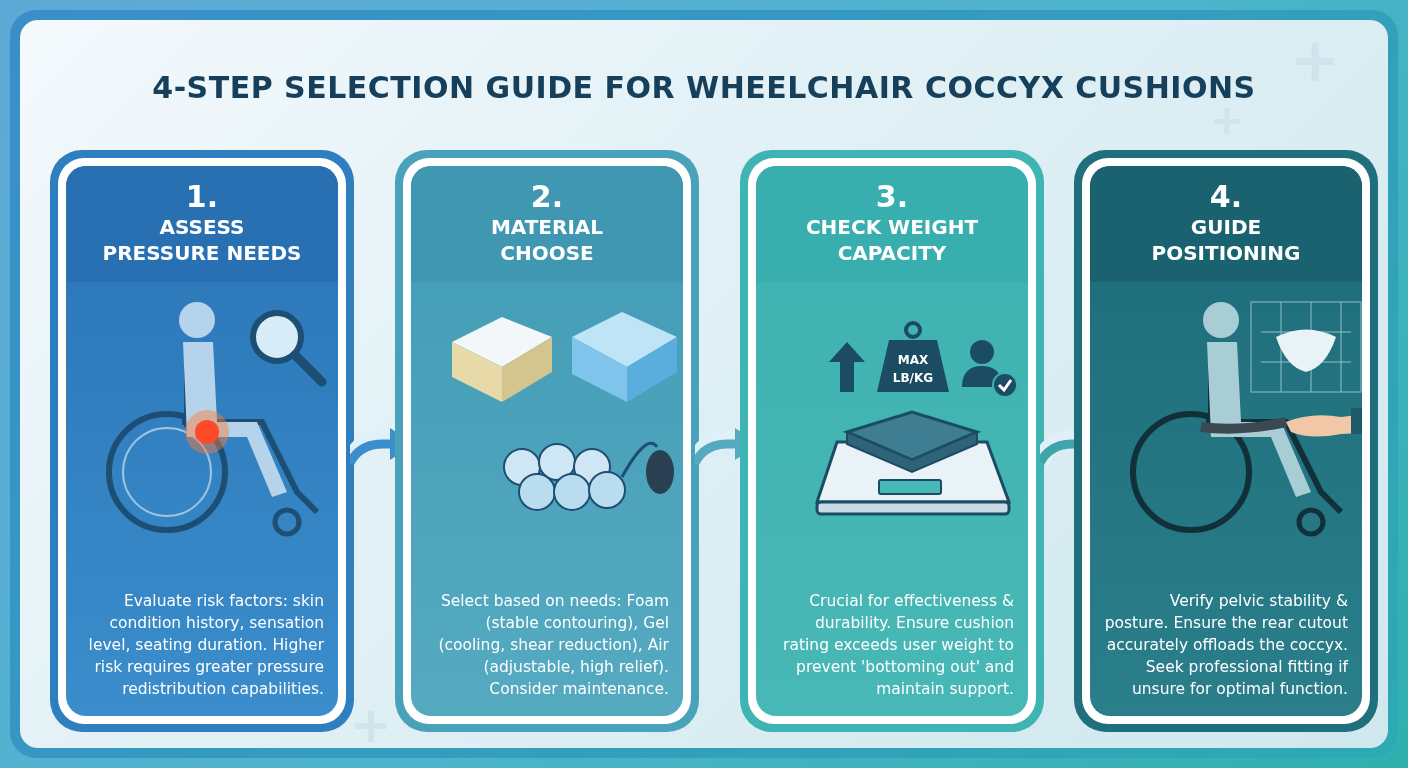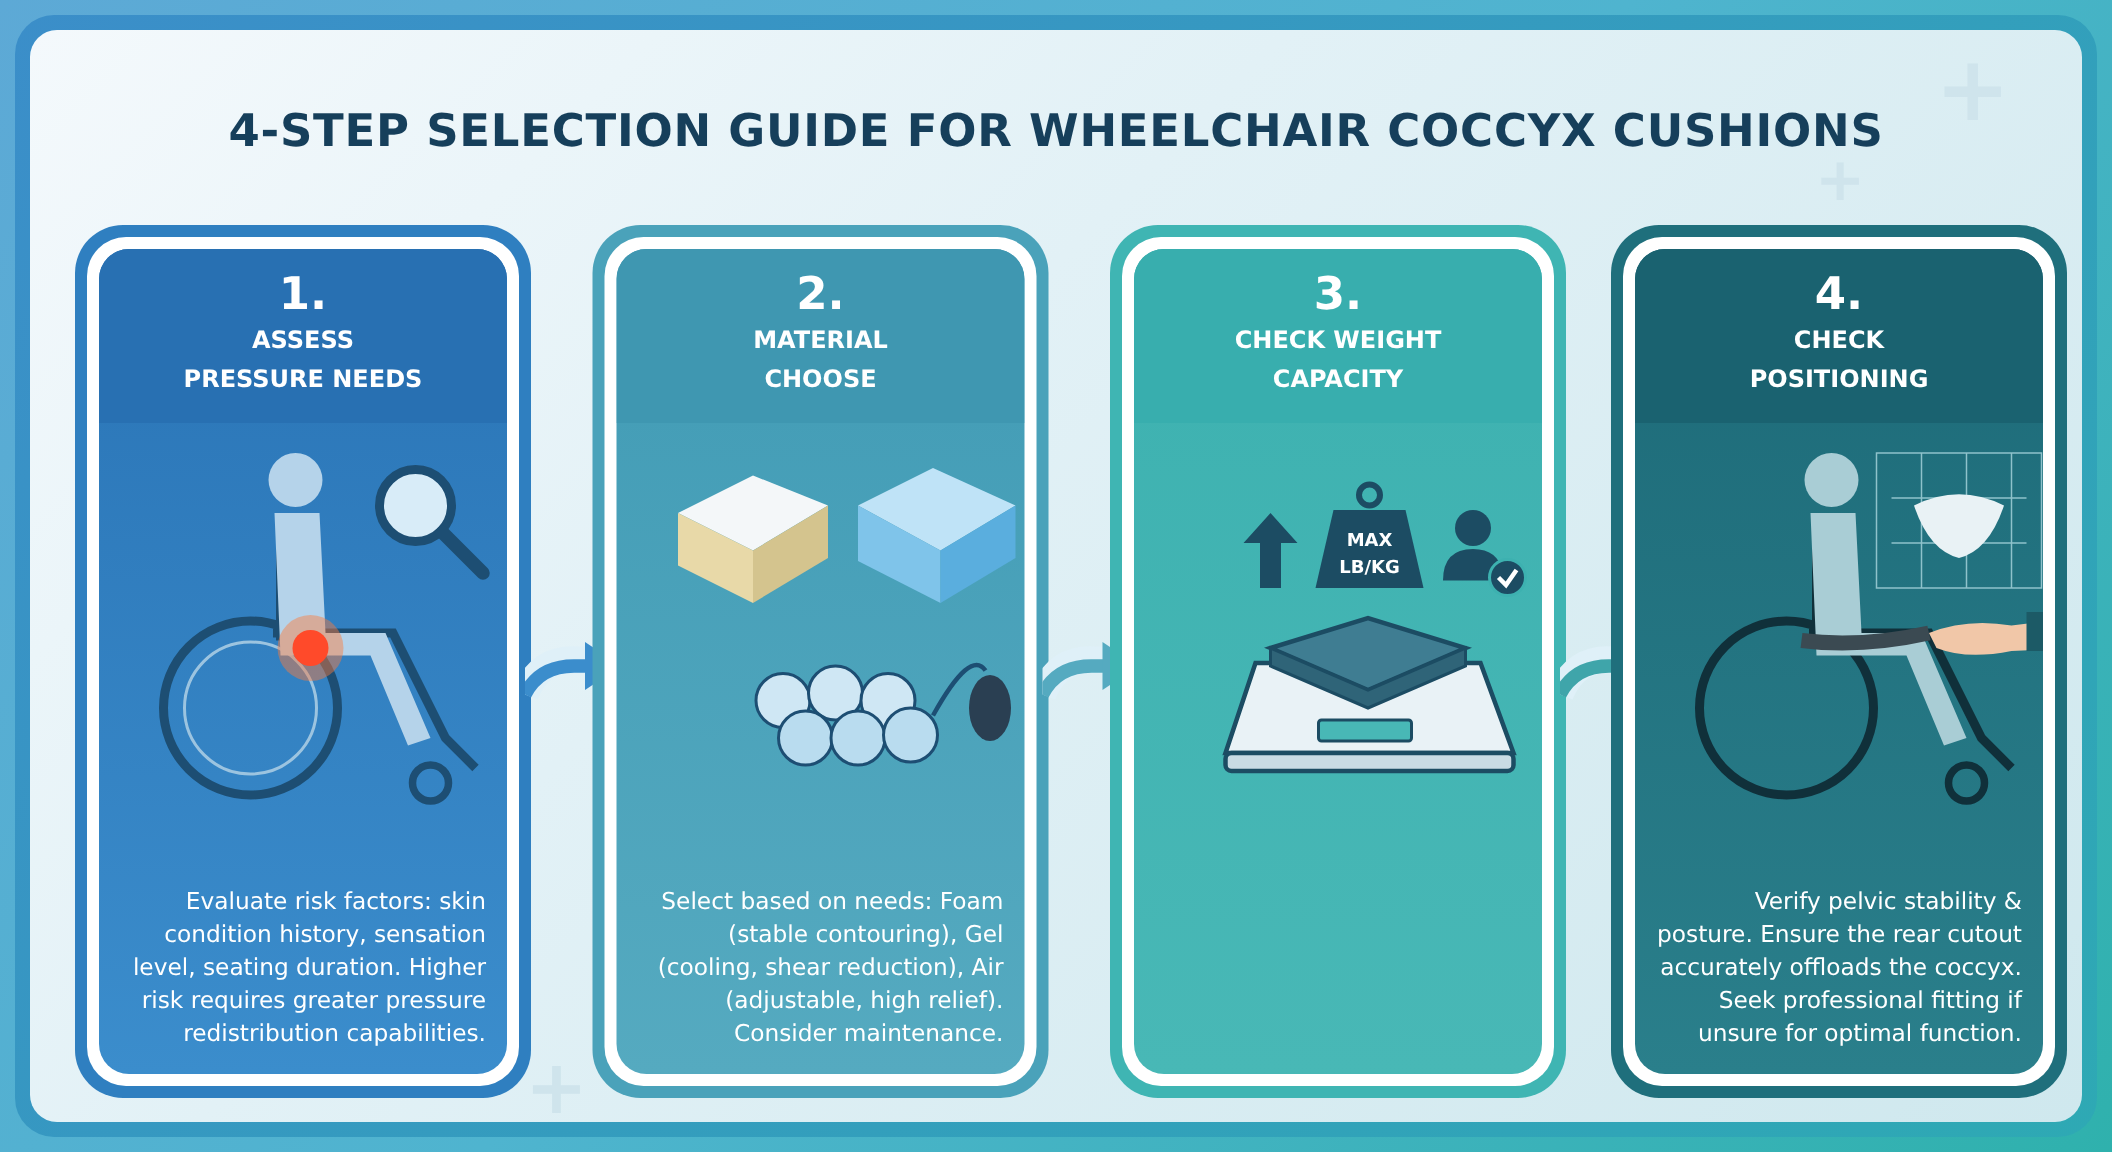--- a/index.html
+++ b/index.html
@@ -10,21 +10,21 @@
   .inner{position:absolute;left:10px;top:10px;width:1368px;height:728px;border-radius:18px;
     background:linear-gradient(135deg,#f4f9fc 0%,#e2f1f6 40%,#cfe8ee 100%);overflow:hidden;}
   .plus{position:absolute;color:#cfe4ec;font-weight:bold;font-size:60px;line-height:1;}
   .title{position:absolute;left:0;top:50px;width:1368px;text-align:center;
     font-family:"DejaVu Sans",sans-serif;font-weight:bold;font-size:30px;color:#163f5b;letter-spacing:0.5px;}
   .card{position:absolute;top:130px;width:304px;height:582px;border-radius:32px;}
   .card .white{position:absolute;left:8px;top:8px;right:8px;bottom:8px;border-radius:26px;background:#fff;}
   .card .fill{position:absolute;left:16px;top:16px;right:16px;bottom:16px;border-radius:20px;overflow:hidden;}
   .card .head{position:absolute;left:0;top:0;right:0;height:116px;text-align:center;color:#fff;}
   .card .num{font-weight:bold;font-size:30px;margin-top:14px;line-height:34px;}
-  .card .lbl{font-weight:bold;font-size:16px;line-height:26px;}
+  .card .lbl{font-weight:bold;font-size:20px;line-height:26px;}
   .card .art{position:absolute;left:0;right:0;top:116px;height:290px;padding-left:21px;}
   .card .desc{position:absolute;left:14px;right:14px;top:424px;text-align:right;color:#fff;font-size:15.5px;line-height:22px;}
   .arrow{position:absolute;top:398px;width:70px;height:60px;}
 </style>
 </head>
 <body>
 
 <div class="frame">
   <div class="inner">
     <div class="plus" style="left:1270px;top:10px;">+</div>
@@ -143,35 +143,36 @@
             </g>
             <g>
               <path d="M40 220 L60 160 L210 160 L232 220 Z" fill="#e9f2f6" stroke="#1c4c63" stroke-width="3"></path>
               <rect x="40" y="220" width="192" height="12" rx="4" fill="#c9dbe4" stroke="#1c4c63" stroke-width="3"></rect>
               <path d="M70 150 L135 130 L200 150 L135 178 Z" fill="#3f7d92" stroke="#1c4c63" stroke-width="3"></path>
               <path d="M70 150 L70 162 L135 190 L200 162 L200 150 L135 178 Z" fill="#2f6478" stroke="#1c4c63" stroke-width="2"></path>
               <rect x="102" y="198" width="62" height="14" rx="2" fill="#48b8b6" stroke="#1c4c63" stroke-width="2"></rect>
             </g>
           </svg>
         </div>
+        <div class="desc">Crucial for effectiveness &amp; durability. Ensure cushion rating exceeds user weight to prevent 'bottoming out' and maintain support.</div>
       </div>
     </div>
 
     <svg class="arrow" style="left:1020px;" viewBox="0 0 70 60">
       <path d="M0 45 Q10 20 35 22 L45 22" stroke="#dff0f8" stroke-width="18" fill="none"></path>
       <path d="M0 45 Q10 25 35 26 L48 26" stroke="#3fa5aa" stroke-width="9" fill="none"></path>
       <path d="M40 10 L64 26 L40 42 Z" fill="#3fa5aa"></path>
     </svg>
 
     <div class="card" style="left:1054px;background:#1f6f7c;">
       <div class="white"></div>
       <div class="fill" style="background:linear-gradient(180deg,#1d6a78 0%,#2a7f8b 100%);">
         <div class="head" style="background:#1a6270;">
           <div class="num">4.</div>
-          <div class="lbl">CHECK</div>
+          <div class="lbl">GUIDE</div>
           <div class="lbl">POSITIONING</div>
         </div>
         <div class="art">
           <svg width="272" height="290" viewBox="0 0 272 290">
             <g>
               <rect x="140" y="20" width="110" height="90" fill="none" stroke="#8fc2cb" stroke-width="1"></rect>
               <path d="M150 50 L240 50 M150 80 L240 80 M170 20 L170 110 M200 20 L200 110 M230 20 L230 110" stroke="#8fc2cb" stroke-width="1"></path>
               <path d="M165 55 Q195 40 225 55 Q215 85 195 90 Q175 85 165 55 Z" fill="#e9f2f5"></path>
             </g>
             <g>

